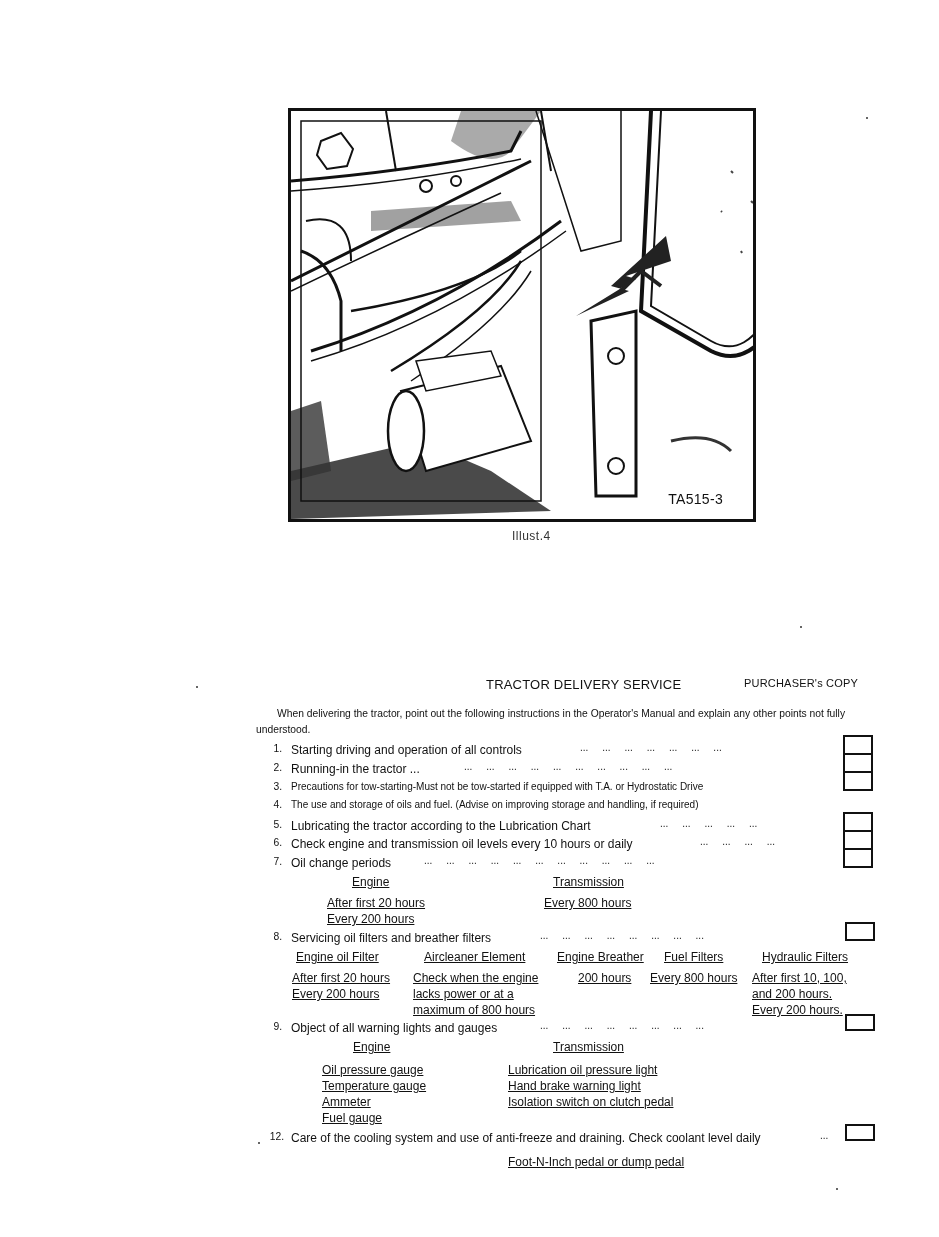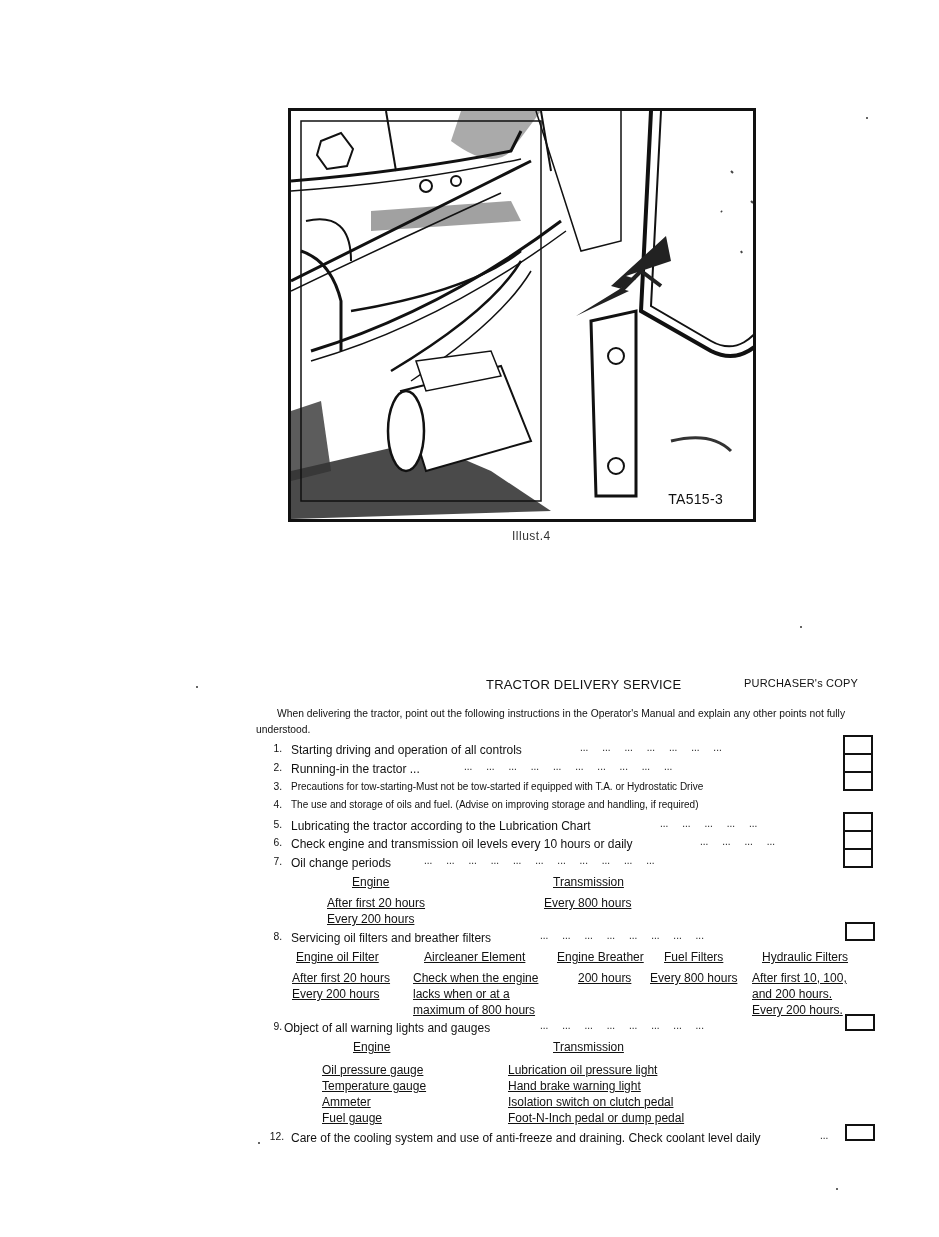--- a/index.html
+++ b/index.html
@@ -154,52 +154,52 @@
   <span class="sub u" style="left:296px;top:950px;">Engine oil Filter</span>
   <span class="sub u" style="left:424px;top:950px;">Aircleaner Element</span>
   <span class="sub u" style="left:557px;top:950px;">Engine Breather</span>
   <span class="sub u" style="left:664px;top:950px;">Fuel Filters</span>
   <span class="sub u" style="left:762px;top:950px;">Hydraulic Filters</span>
 
   <span class="sub" style="left:292px;top:971px;">After first 20 hours</span>
   <span class="sub" style="left:292px;top:987px;">Every 200 hours</span>
 
   <span class="sub" style="left:413px;top:971px;">Check when the engine</span>
-  <span class="sub" style="left:413px;top:987px;">lacks when or at a</span>
+  <span class="sub" style="left:413px;top:987px;">lacks power or at a</span>
   <span class="sub" style="left:413px;top:1003px;">maximum of 800 hours</span>
 
   <span class="sub" style="left:578px;top:971px;">200 hours</span>
 
   <span class="sub" style="left:650px;top:971px;">Every 800 hours</span>
 
   <span class="sub" style="left:752px;top:971px;">After first 10, 100,</span>
   <span class="sub" style="left:752px;top:987px;">and 200 hours.</span>
   <span class="sub" style="left:752px;top:1003px;">Every 200 hours.</span>
 </div>
 
 <div>
   <span class="num" style="left:262px;top:1021px;">9.</span>
-  <span class="txt" style="left:284px;top:1021px;">Object of all warning lights and gauges</span>
+  <span class="txt" style="left:291px;top:1021px;">Object of all warning lights and gauges</span>
   <span class="dots" style="left:540px;top:1020px;">...     ...     ...     ...     ...     ...     ...     ...</span>
   <div class="chk" style="left:845px;top:1014px;width:30px;height:17px;"></div>
 </div>
 
 <div>
   <span class="sub u" style="left:353px;top:1040px;">Engine</span>
   <span class="sub u" style="left:553px;top:1040px;">Transmission</span>
 
   <span class="sub" style="left:322px;top:1063px;">Oil pressure gauge</span>
   <span class="sub" style="left:322px;top:1079px;">Temperature gauge</span>
   <span class="sub" style="left:322px;top:1095px;">Ammeter</span>
   <span class="sub" style="left:322px;top:1111px;">Fuel gauge</span>
 
   <span class="sub" style="left:508px;top:1063px;">Lubrication oil pressure light</span>
   <span class="sub" style="left:508px;top:1079px;">Hand brake warning light</span>
   <span class="sub" style="left:508px;top:1095px;">Isolation switch on clutch pedal</span>
-  <span class="sub" style="left:508px;top:1111px;">Foot-N-Inch pedal or dump pedal</span>
+  <span class="sub" style="left:508px;top:1155px;">Foot-N-Inch pedal or dump pedal</span>
 </div>
 
 <div>
   <span class="num" style="left:264px;top:1131px;">12.</span>
   <span class="txt" style="left:291px;top:1131px;">Care of the cooling system and use of anti-freeze and draining. Check coolant level daily</span>
   <span class="dots" style="left:820px;top:1130px;">...</span>
   <div class="chk" style="left:845px;top:1124px;width:30px;height:17px;"></div>
 </div>
 
 <span class="speck" style="left:866px;top:117px;"></span>

